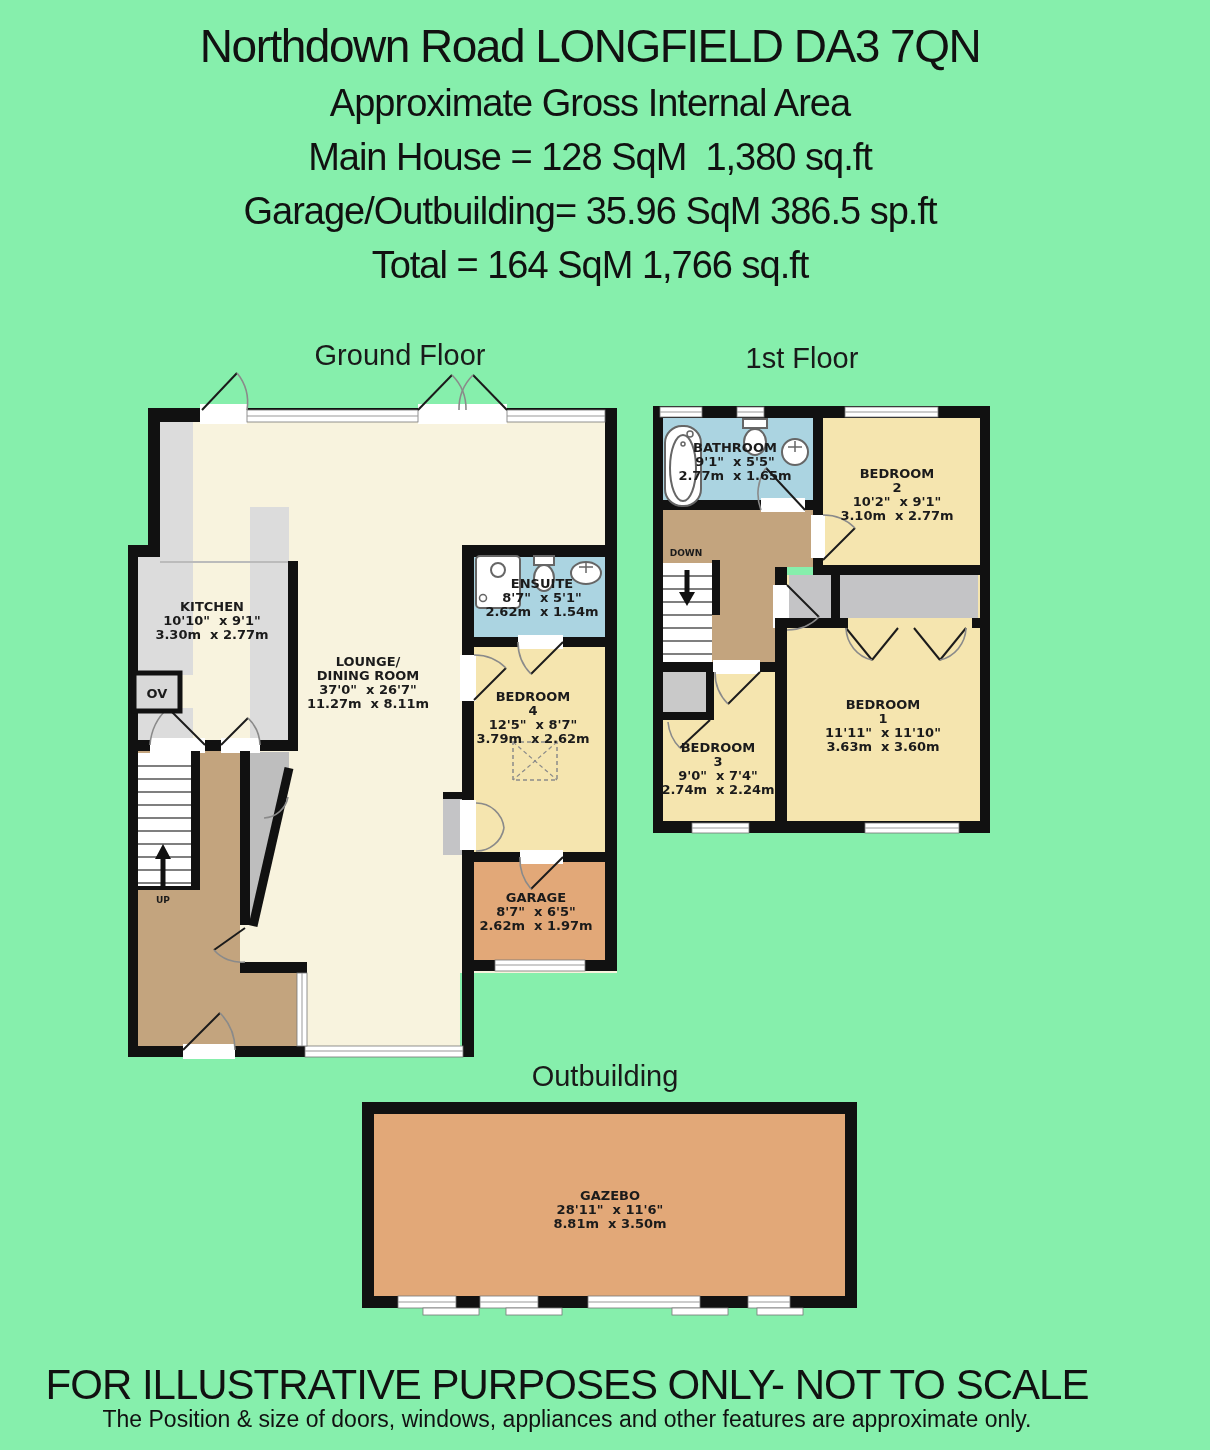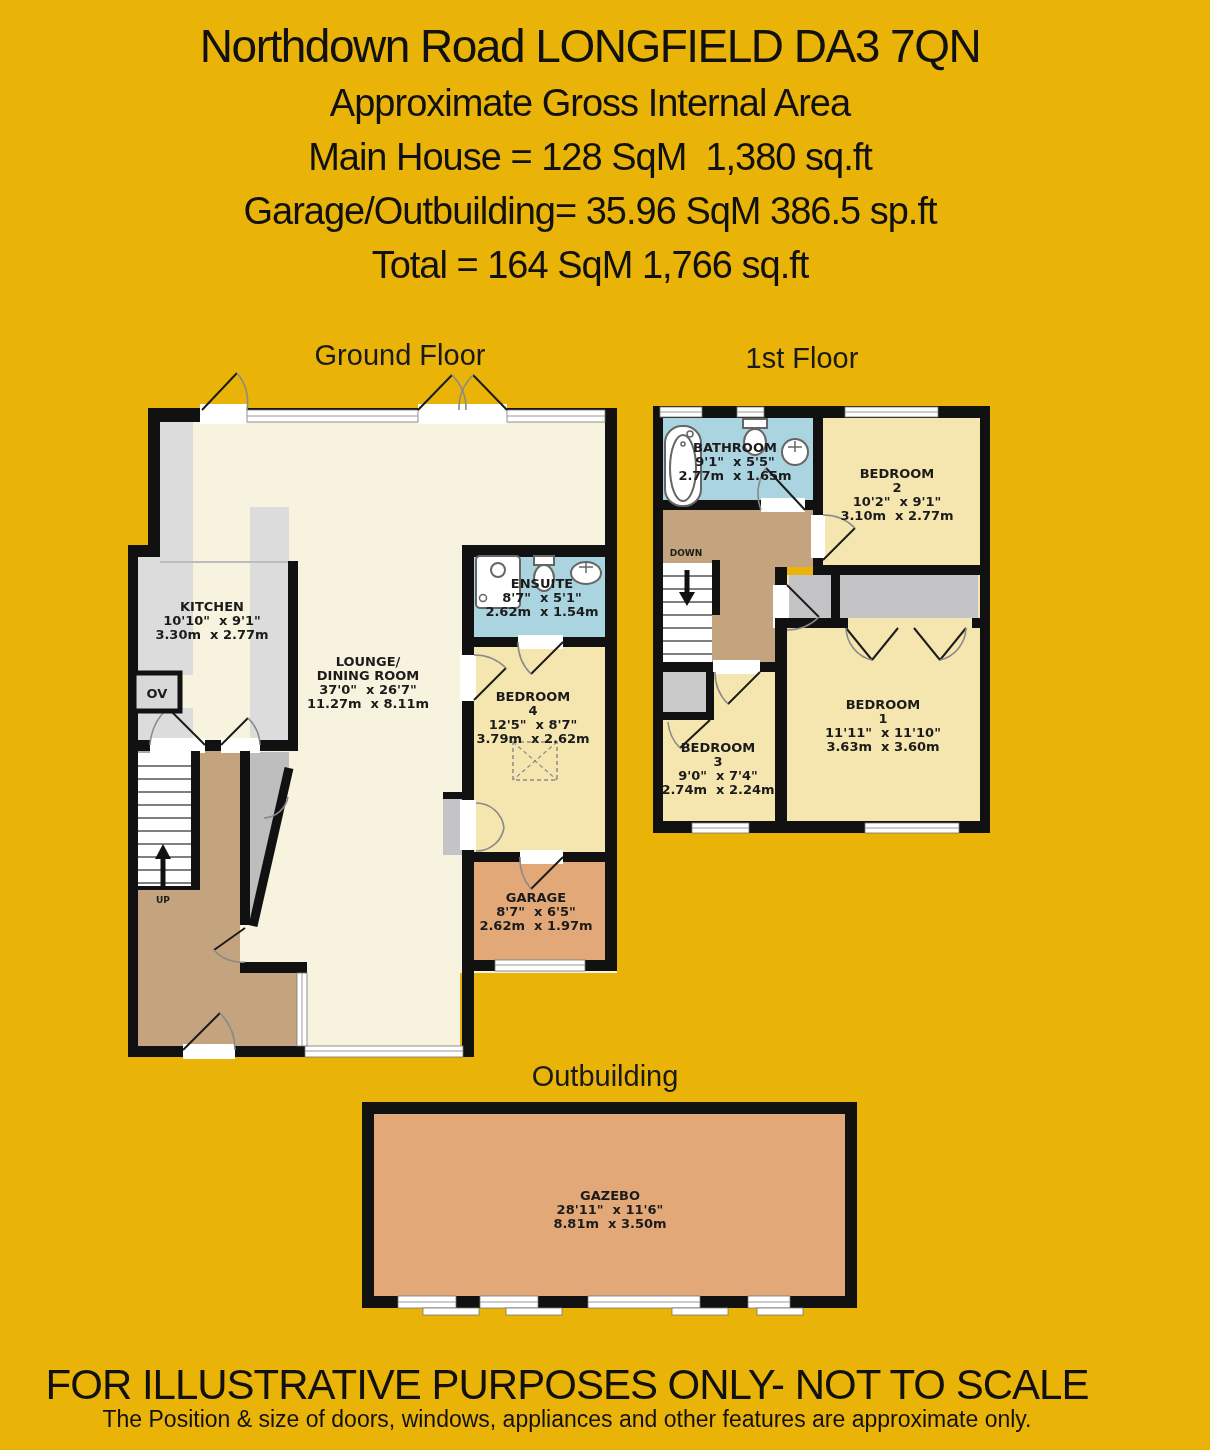--- a/index.html
+++ b/index.html
@@ -1,16 +1,16 @@
 <!DOCTYPE html>
 <html><head>
 <meta charset="utf-8">
 <style>
   html,body{margin:0;padding:0;background:#ffffff;}
-  #page{position:relative;width:1210px;height:1450px;background:#eab308;overflow:hidden;
+  #page{position:relative;width:1210px;height:1450px;background:#86efac;overflow:hidden;
         font-family:"Liberation Sans",sans-serif;}
   svg{position:absolute;left:0;top:0;}
   svg text{white-space:pre;}
   .h1{font-family:"Liberation Sans",sans-serif;font-size:46px;fill:#111;letter-spacing:-1.5px;text-anchor:middle;}
   .h2{font-family:"Liberation Sans",sans-serif;font-size:38px;fill:#111;letter-spacing:-1px;text-anchor:middle;}
   .floor-title{font-family:"Liberation Sans",sans-serif;font-size:29px;fill:#1a1a1a;text-anchor:middle;}
   .plan-label{font-family:"DejaVu Sans",sans-serif;font-weight:bold;font-size:13px;fill:#1b1b1b;text-anchor:middle;}
   .tiny-label{font-family:"DejaVu Sans",sans-serif;font-weight:bold;font-size:9px;fill:#1b1b1b;text-anchor:middle;}
   .f1{font-family:"Liberation Sans",sans-serif;font-size:42px;fill:#111;letter-spacing:-1px;text-anchor:middle;}
   .f2{font-family:"Liberation Sans",sans-serif;font-size:23px;fill:#111;text-anchor:middle;}

